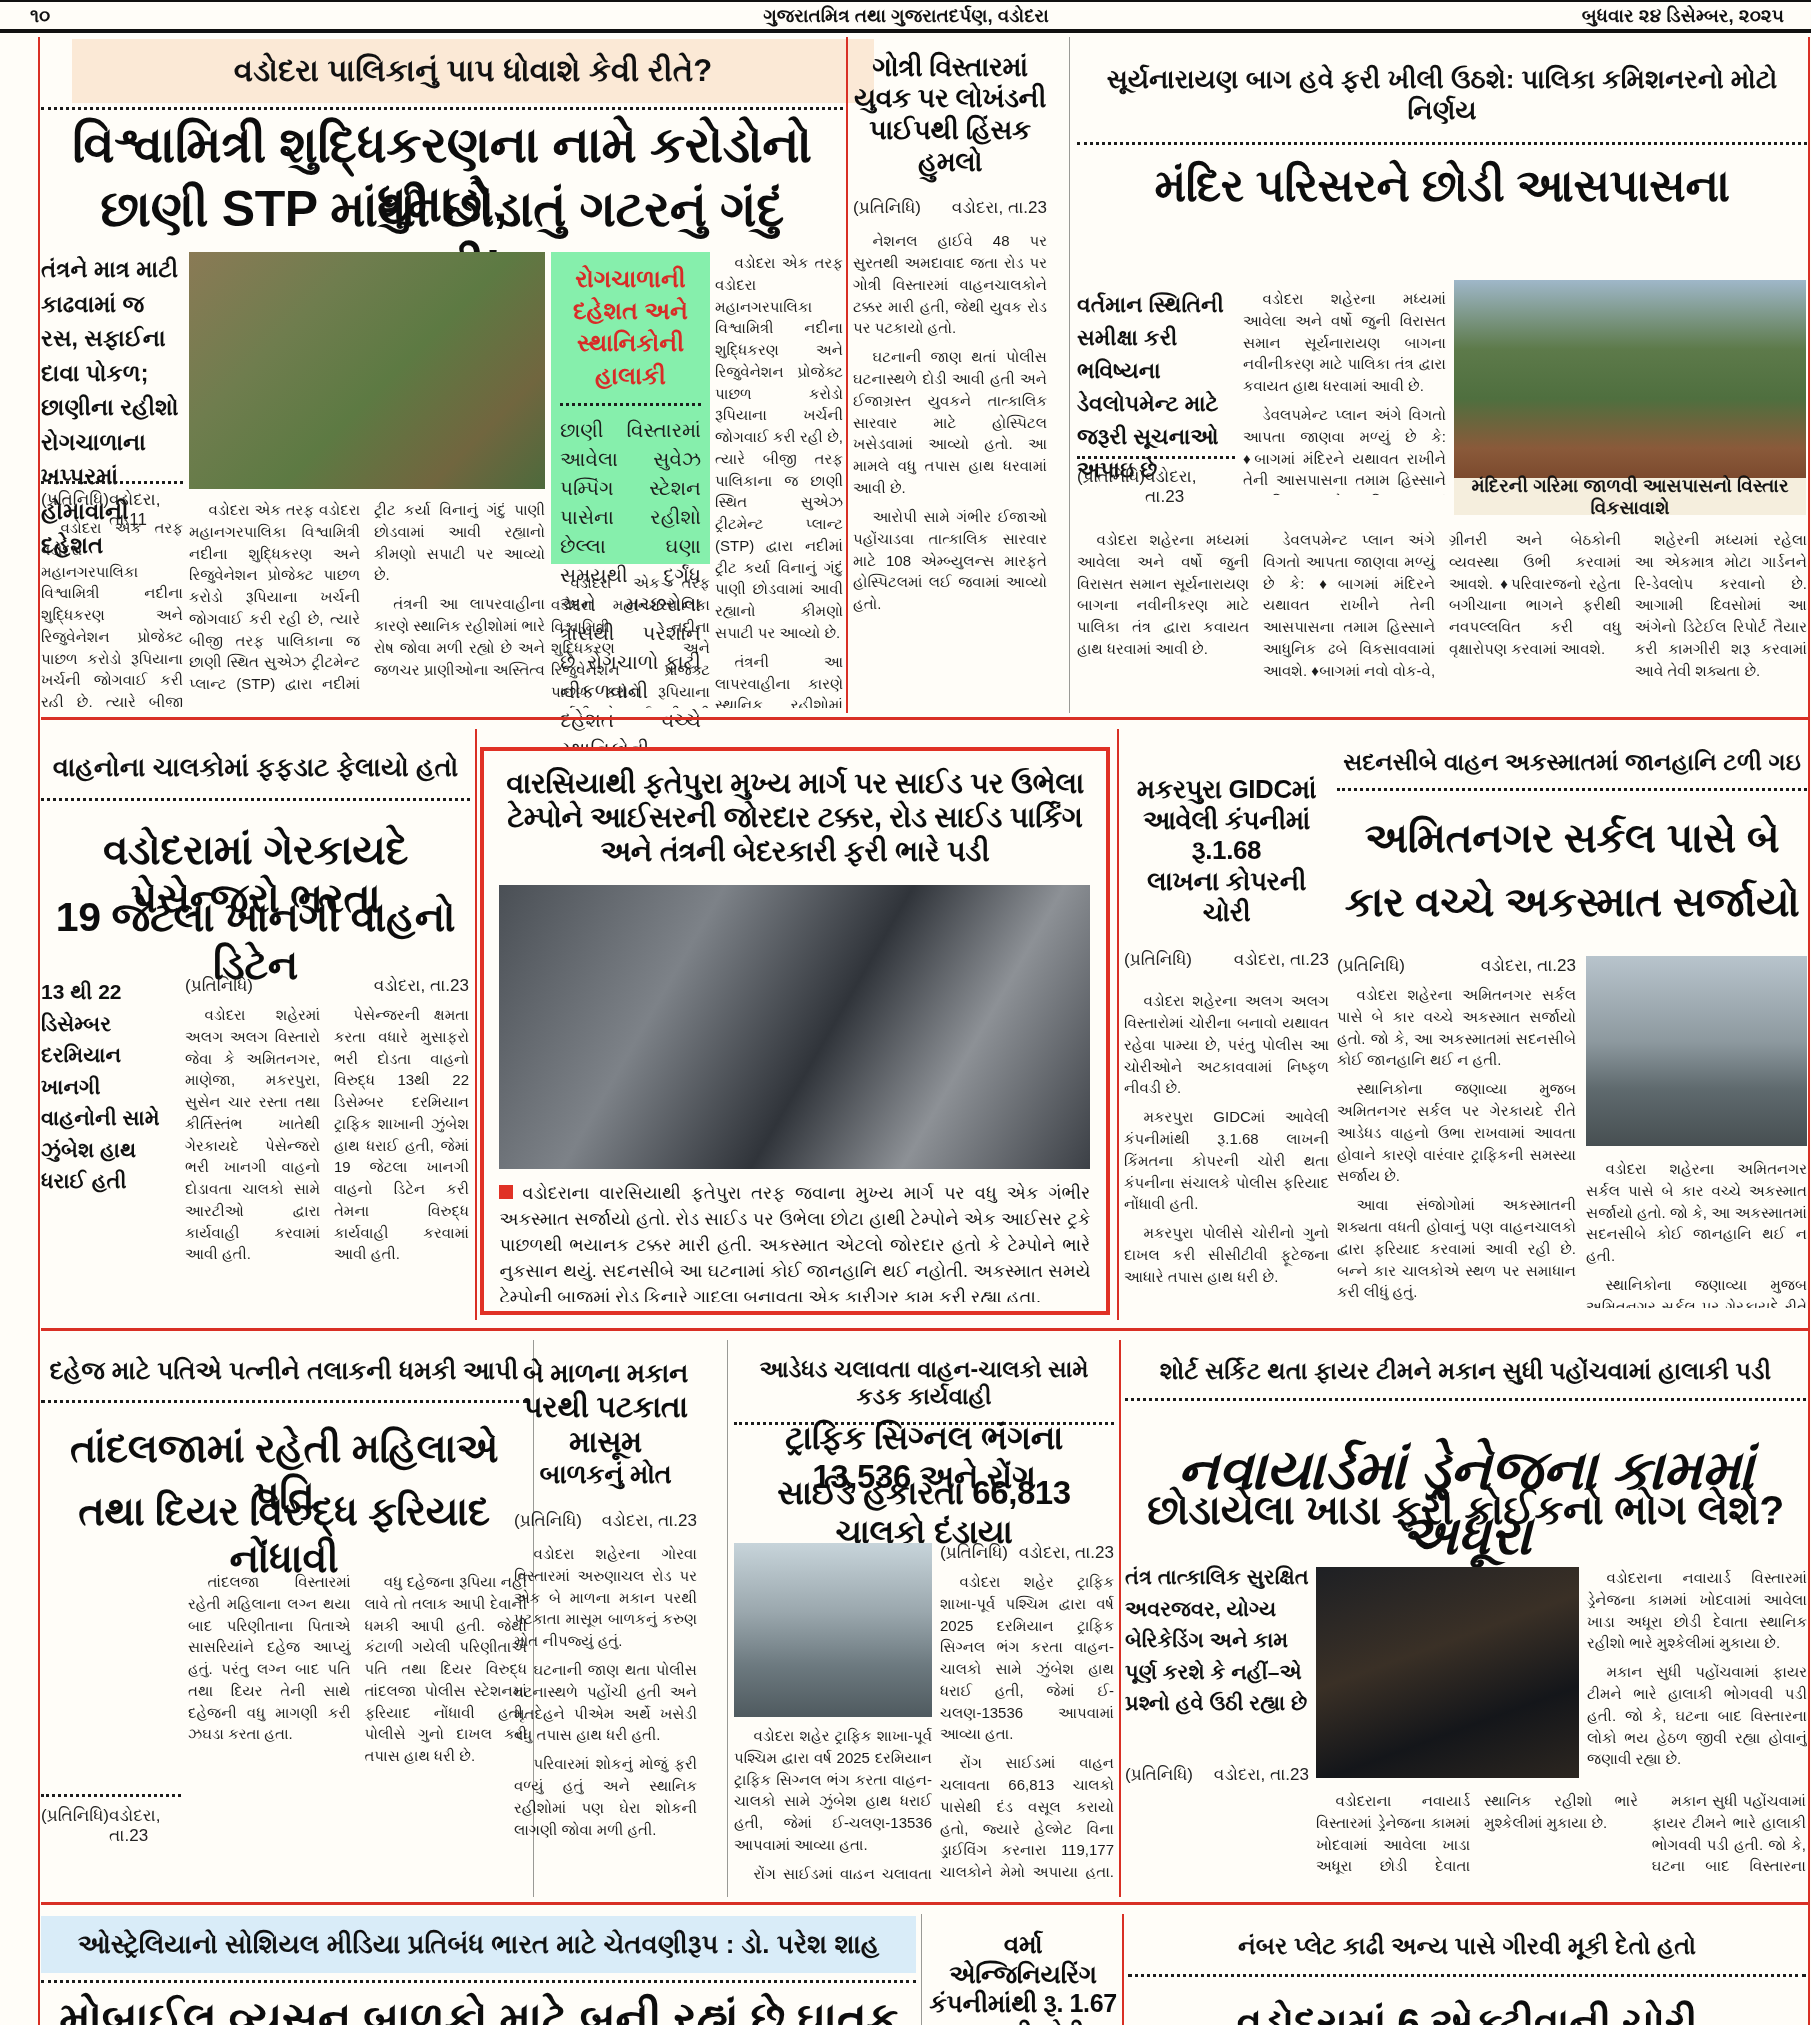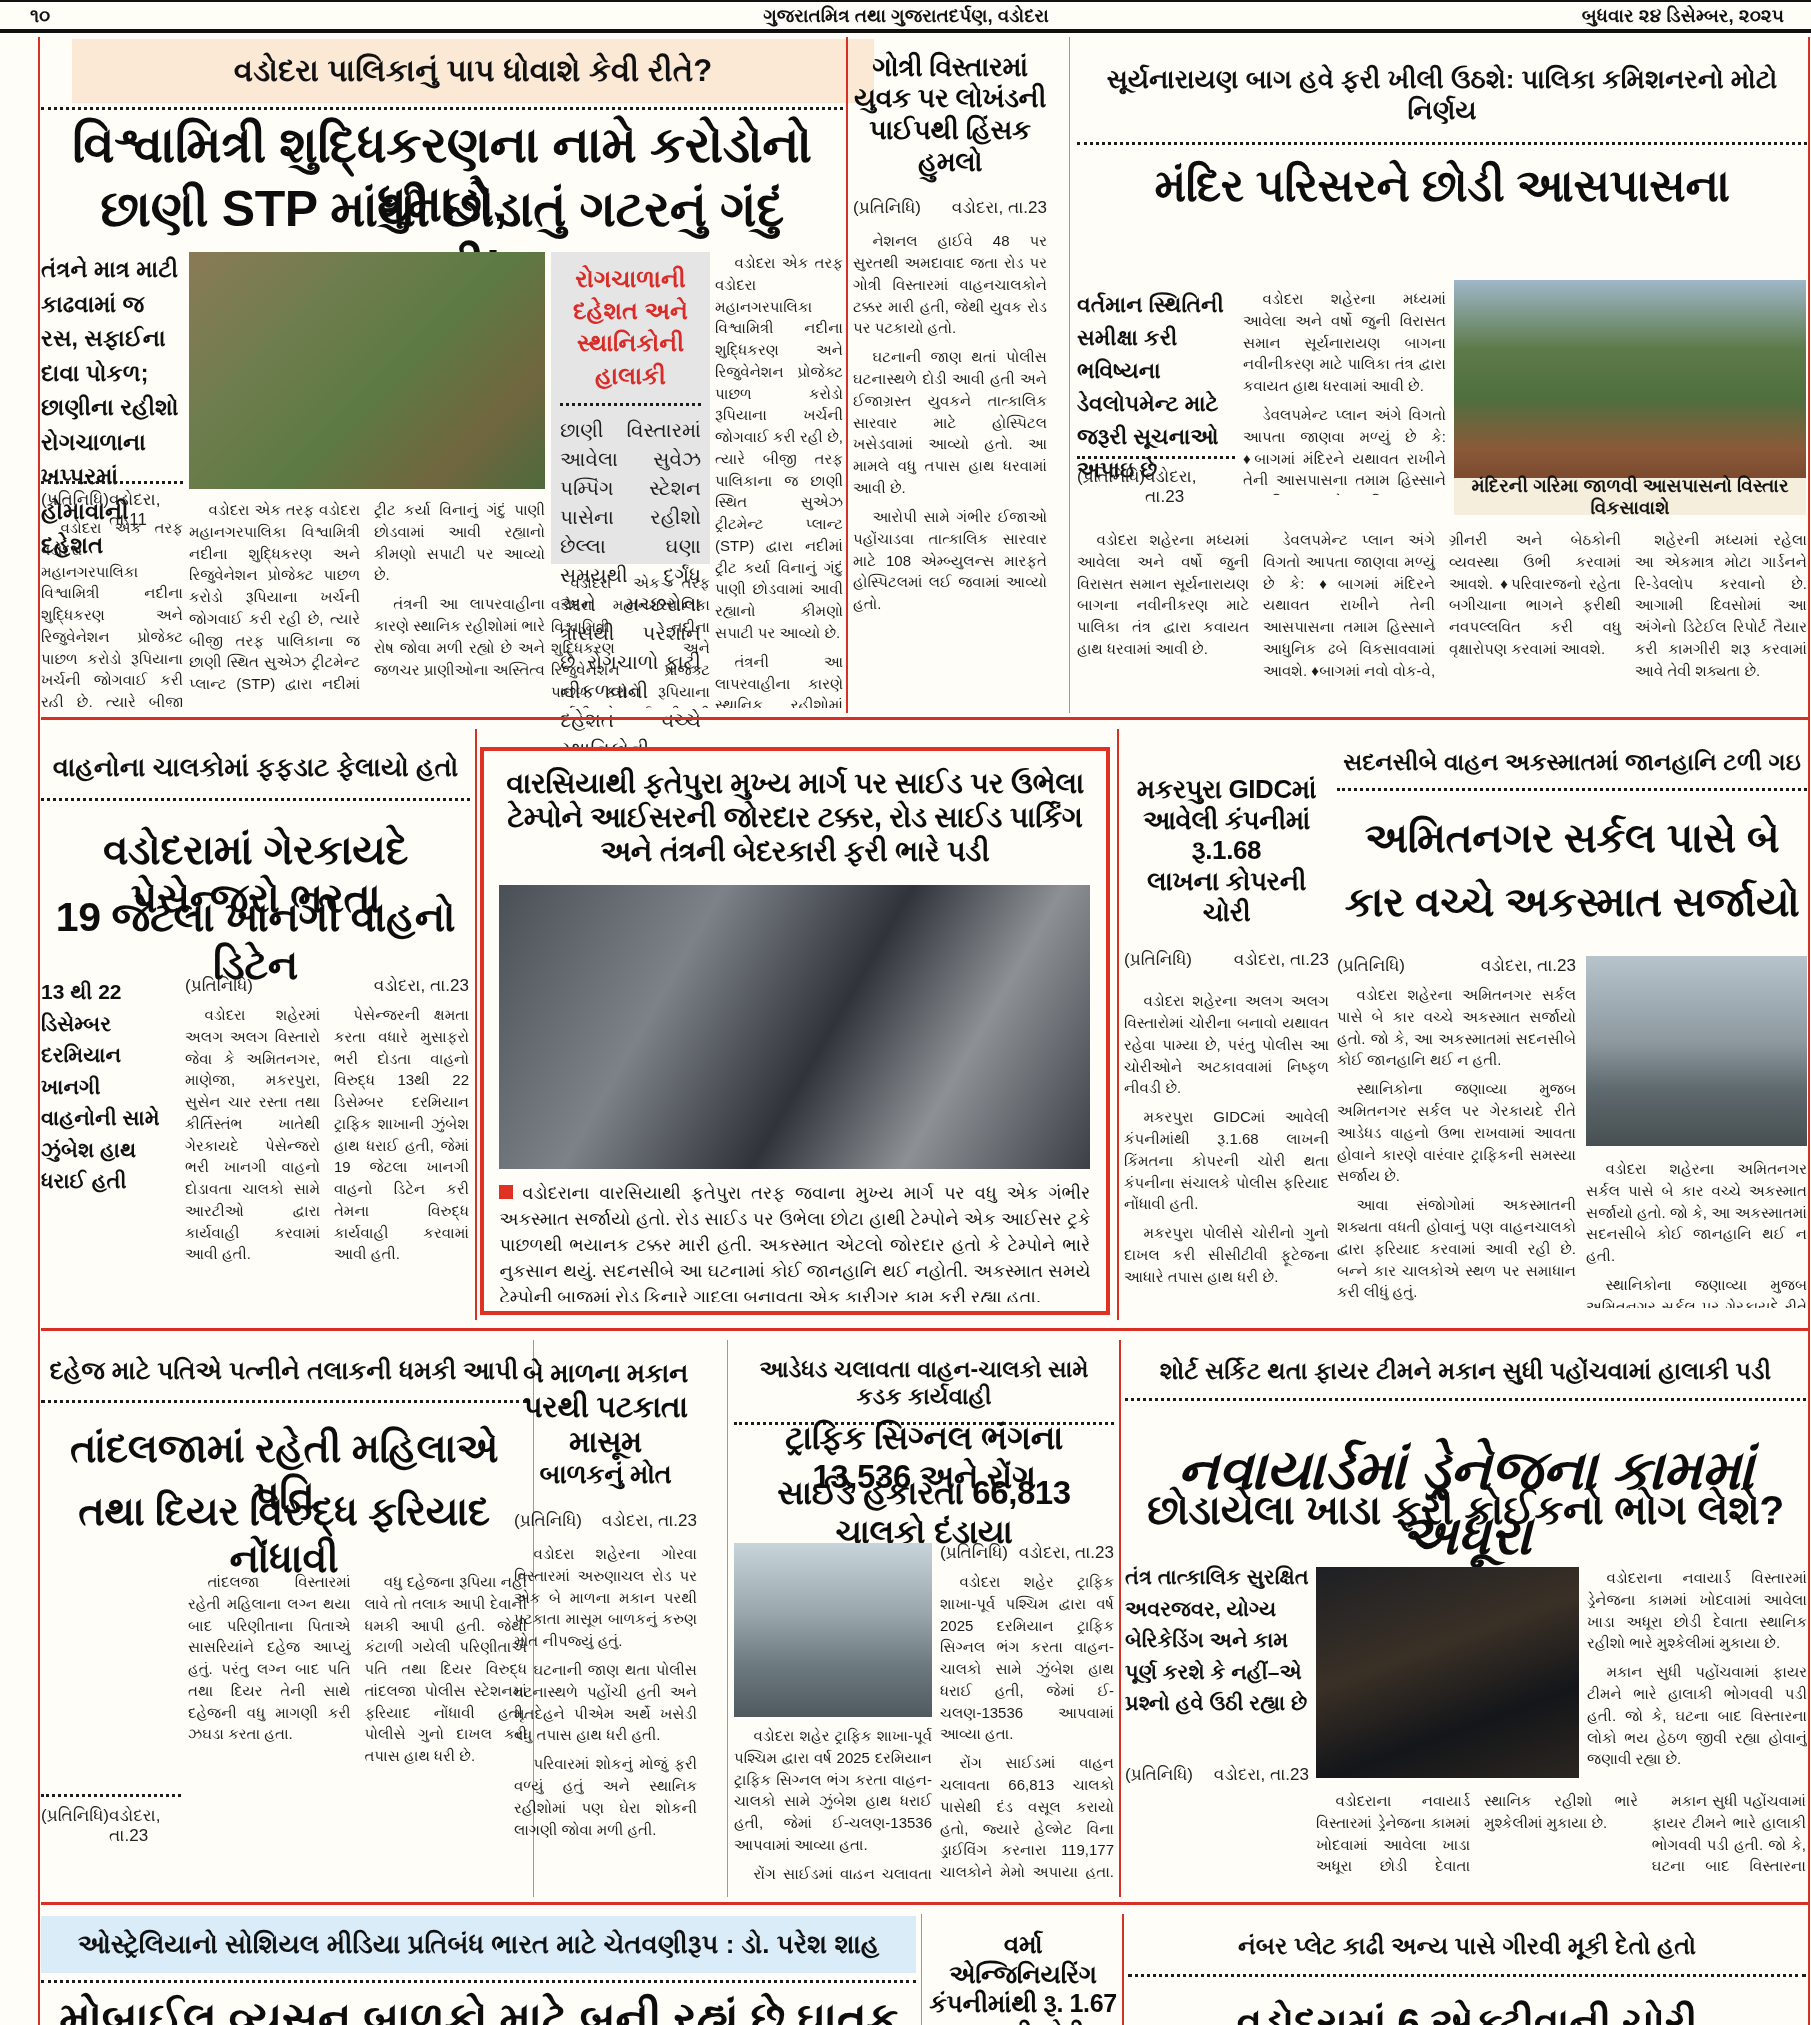--- a/index.html
+++ b/index.html
@@ -20,21 +20,21 @@
   .deck{font-weight:bold;line-height:1.5;color:#111;}
   .byline-row{display:flex;justify-content:space-between;font-size:17px;color:#222;}
   .body-txt{font-size:15px;line-height:1.45;text-align:justify;overflow:hidden;color:#1c1c1c;}
   .body-txt p{margin:0 0 7.3px 0;text-indent:19.4px;}
   .cols2{column-count:2;column-gap:13.8px;}
   .cols3{column-count:3;column-gap:13.8px;}
   .cols4{column-count:4;column-gap:13.8px;}
   
   .kicker-box-peach{background:#fbe9d6;display:flex;align-items:center;justify-content:center;margin-left:31px;}
   .kicker-box-blue{background:#d9ecf8;display:flex;align-items:center;justify-content:center;}
-  .yellow-box{background:#e5e5e5;}
+  .yellow-box{background:#86efac;}
   .yellow-box .ybx-title{color:#d92b27;font-weight:800;text-align:center;font-size:24px;line-height:1.35;}
   .red-border-box{border:4px solid #e03125;background:#fffdf8;}
   .caption{font-size:18px;line-height:1.45;text-align:justify;color:#111;}
   .red-sq{display:inline-block;width:13.8px;height:13.8px;background:#e03125;margin-right:9px;}
   .photo{background:#888;}
   .cap-strip{background:#f5eedd;font-weight:bold;text-align:center;display:flex;align-items:center;justify-content:center;}
   
   .ph-river{background:linear-gradient(135deg,#8a7a55 0%,#6f7d4e 30%,#5d7a43 55%,#71663f 80%,#4d6a3c 100%);}
   .ph-temple{background:linear-gradient(180deg,#9fb7c9 0%,#5d7a4a 35%,#4f6f3f 60%,#8a5a3a 85%,#7c4a2e 100%);}
   .ph-crash{background:linear-gradient(120deg,#4a4f55 0%,#7d8288 30%,#30343a 55%,#8d9196 75%,#3c4046 100%);}

